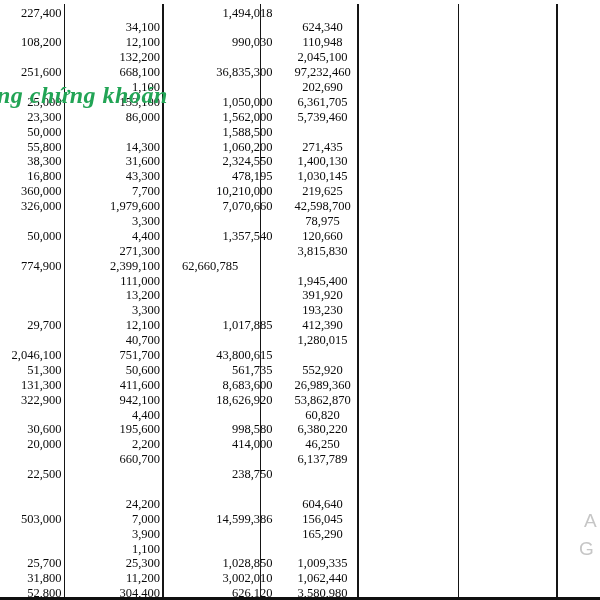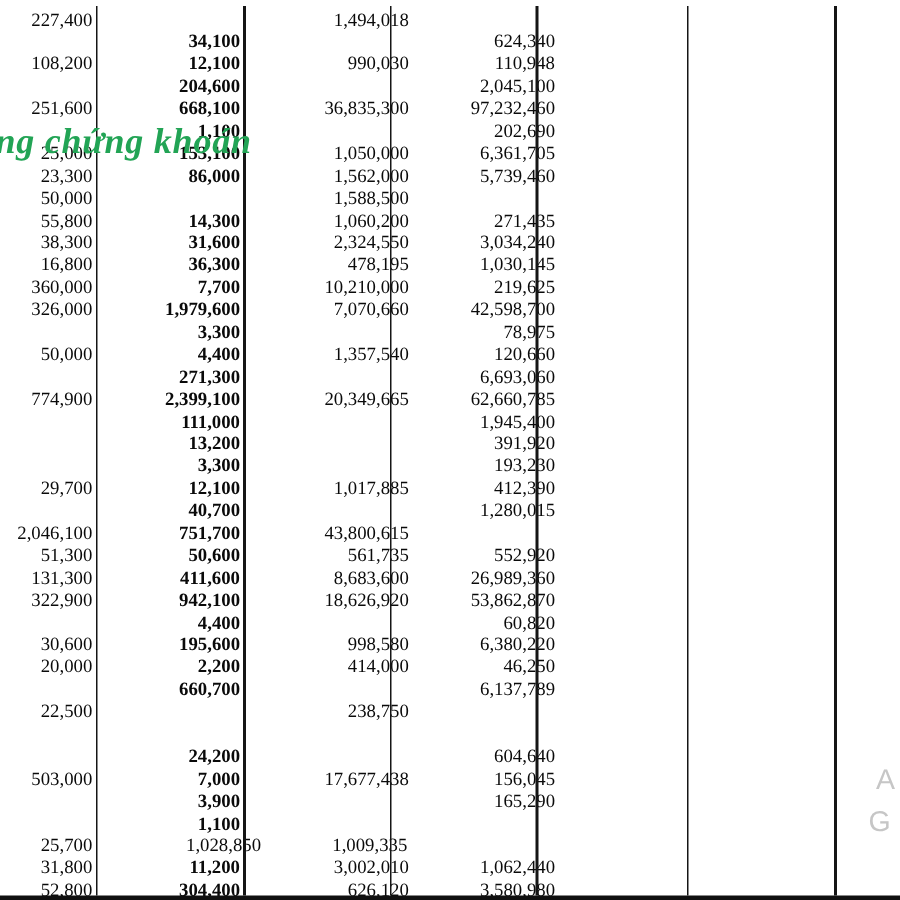--- a/index.html
+++ b/index.html
@@ -13,21 +13,21 @@
   .vl-4{left:357px;} .vl-5{left:457.5px;} .vl-6{left:556px;}
   
   #bottom-line{position:absolute;left:0;top:597px;width:600px;height:2.5px;background:#101010;}
   
   #rows{position:absolute;left:0;top:5.5px;width:600px;}
   .trow{display:flex;height:14.9px;}
   .cell{
     box-sizing:border-box;line-height:14.9px;font-size:12.5px;color:#0a0a0a;
     text-align:right;white-space:nowrap;padding-right:2.5px;overflow:visible;
   }
-  .col-a{width:64px;} .col-b{width:98.5px;font-weight:bold;} .col-c{width:97.5px;margin-left:15px;} .col-d{width:97.5px;}
+  .col-a{width:64px;} .col-b{width:98.5px;} .col-c{width:97.5px;margin-left:15px;} .col-d{width:97.5px;text-align:center;}
   
   #green-watermark{
     position:absolute;left:-3px;top:82px;
     font-size:24px;font-weight:bold;font-style:italic;
     letter-spacing:0.5px;white-space:nowrap;z-index:5;
   }
   
   .grey-letter{
     position:absolute;z-index:4;
     font-family:"Liberation Sans","DejaVu Sans",sans-serif;
@@ -55,21 +55,21 @@
         <div class="cell col-d">624,340</div>
       </div>
       <div class="trow">
         <div class="cell col-a">108,200</div>
         <div class="cell col-b">12,100</div>
         <div class="cell col-c">990,030</div>
         <div class="cell col-d">110,948</div>
       </div>
       <div class="trow">
         <div class="cell col-a"></div>
-        <div class="cell col-b">204,600</div>
+        <div class="cell col-b">132,200</div>
         <div class="cell col-c"></div>
         <div class="cell col-d">2,045,100</div>
       </div>
       <div class="trow">
         <div class="cell col-a">251,600</div>
         <div class="cell col-b">668,100</div>
         <div class="cell col-c">36,835,300</div>
         <div class="cell col-d">97,232,460</div>
       </div>
       <div class="trow">
@@ -99,25 +99,25 @@
       <div class="trow">
         <div class="cell col-a">55,800</div>
         <div class="cell col-b">14,300</div>
         <div class="cell col-c">1,060,200</div>
         <div class="cell col-d">271,435</div>
       </div>
       <div class="trow">
         <div class="cell col-a">38,300</div>
         <div class="cell col-b">31,600</div>
         <div class="cell col-c">2,324,550</div>
-        <div class="cell col-d">3,034,240</div>
+        <div class="cell col-d">1,400,130</div>
       </div>
       <div class="trow">
         <div class="cell col-a">16,800</div>
-        <div class="cell col-b">36,300</div>
+        <div class="cell col-b">43,300</div>
         <div class="cell col-c">478,195</div>
         <div class="cell col-d">1,030,145</div>
       </div>
       <div class="trow">
         <div class="cell col-a">360,000</div>
         <div class="cell col-b">7,700</div>
         <div class="cell col-c">10,210,000</div>
         <div class="cell col-d">219,625</div>
       </div>
       <div class="trow">
@@ -135,26 +135,25 @@
       <div class="trow">
         <div class="cell col-a">50,000</div>
         <div class="cell col-b">4,400</div>
         <div class="cell col-c">1,357,540</div>
         <div class="cell col-d">120,660</div>
       </div>
       <div class="trow">
         <div class="cell col-a"></div>
         <div class="cell col-b">271,300</div>
         <div class="cell col-c"></div>
-        <div class="cell col-d">6,693,060</div>
+        <div class="cell col-d">3,815,830</div>
       </div>
       <div class="trow">
         <div class="cell col-a">774,900</div>
         <div class="cell col-b">2,399,100</div>
-        <div class="cell col-c">20,349,665</div>
         <div class="cell col-d">62,660,785</div>
       </div>
       <div class="trow">
         <div class="cell col-a"></div>
         <div class="cell col-b">111,000</div>
         <div class="cell col-c"></div>
         <div class="cell col-d">1,945,400</div>
       </div>
       <div class="trow">
         <div class="cell col-a"></div>
@@ -241,36 +240,37 @@
       </div>
       <div class="trow">
         <div class="cell col-a"></div>
         <div class="cell col-b">24,200</div>
         <div class="cell col-c"></div>
         <div class="cell col-d">604,640</div>
       </div>
       <div class="trow">
         <div class="cell col-a">503,000</div>
         <div class="cell col-b">7,000</div>
-        <div class="cell col-c">17,677,438</div>
+        <div class="cell col-c">14,599,386</div>
         <div class="cell col-d">156,045</div>
       </div>
       <div class="trow">
         <div class="cell col-a"></div>
         <div class="cell col-b">3,900</div>
         <div class="cell col-c"></div>
         <div class="cell col-d">165,290</div>
       </div>
       <div class="trow">
         <div class="cell col-a"></div>
         <div class="cell col-b">1,100</div>
         <div class="cell col-c"></div>
       </div>
       <div class="trow">
         <div class="cell col-a">25,700</div>
+        <div class="cell col-b">25,300</div>
         <div class="cell col-c">1,028,850</div>
         <div class="cell col-d">1,009,335</div>
       </div>
       <div class="trow">
         <div class="cell col-a">31,800</div>
         <div class="cell col-b">11,200</div>
         <div class="cell col-c">3,002,010</div>
         <div class="cell col-d">1,062,440</div>
       </div>
       <div class="trow">

